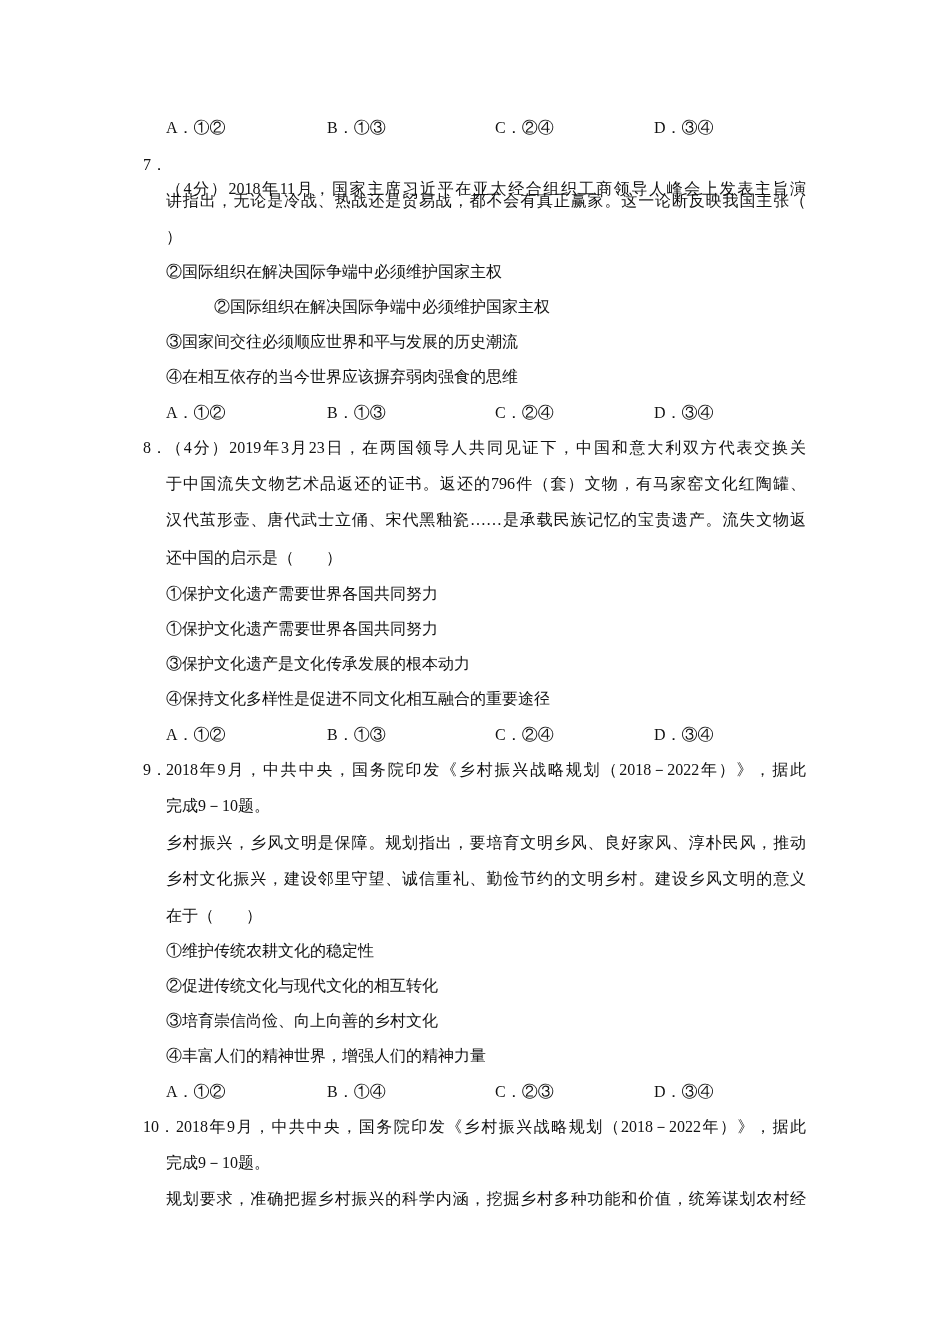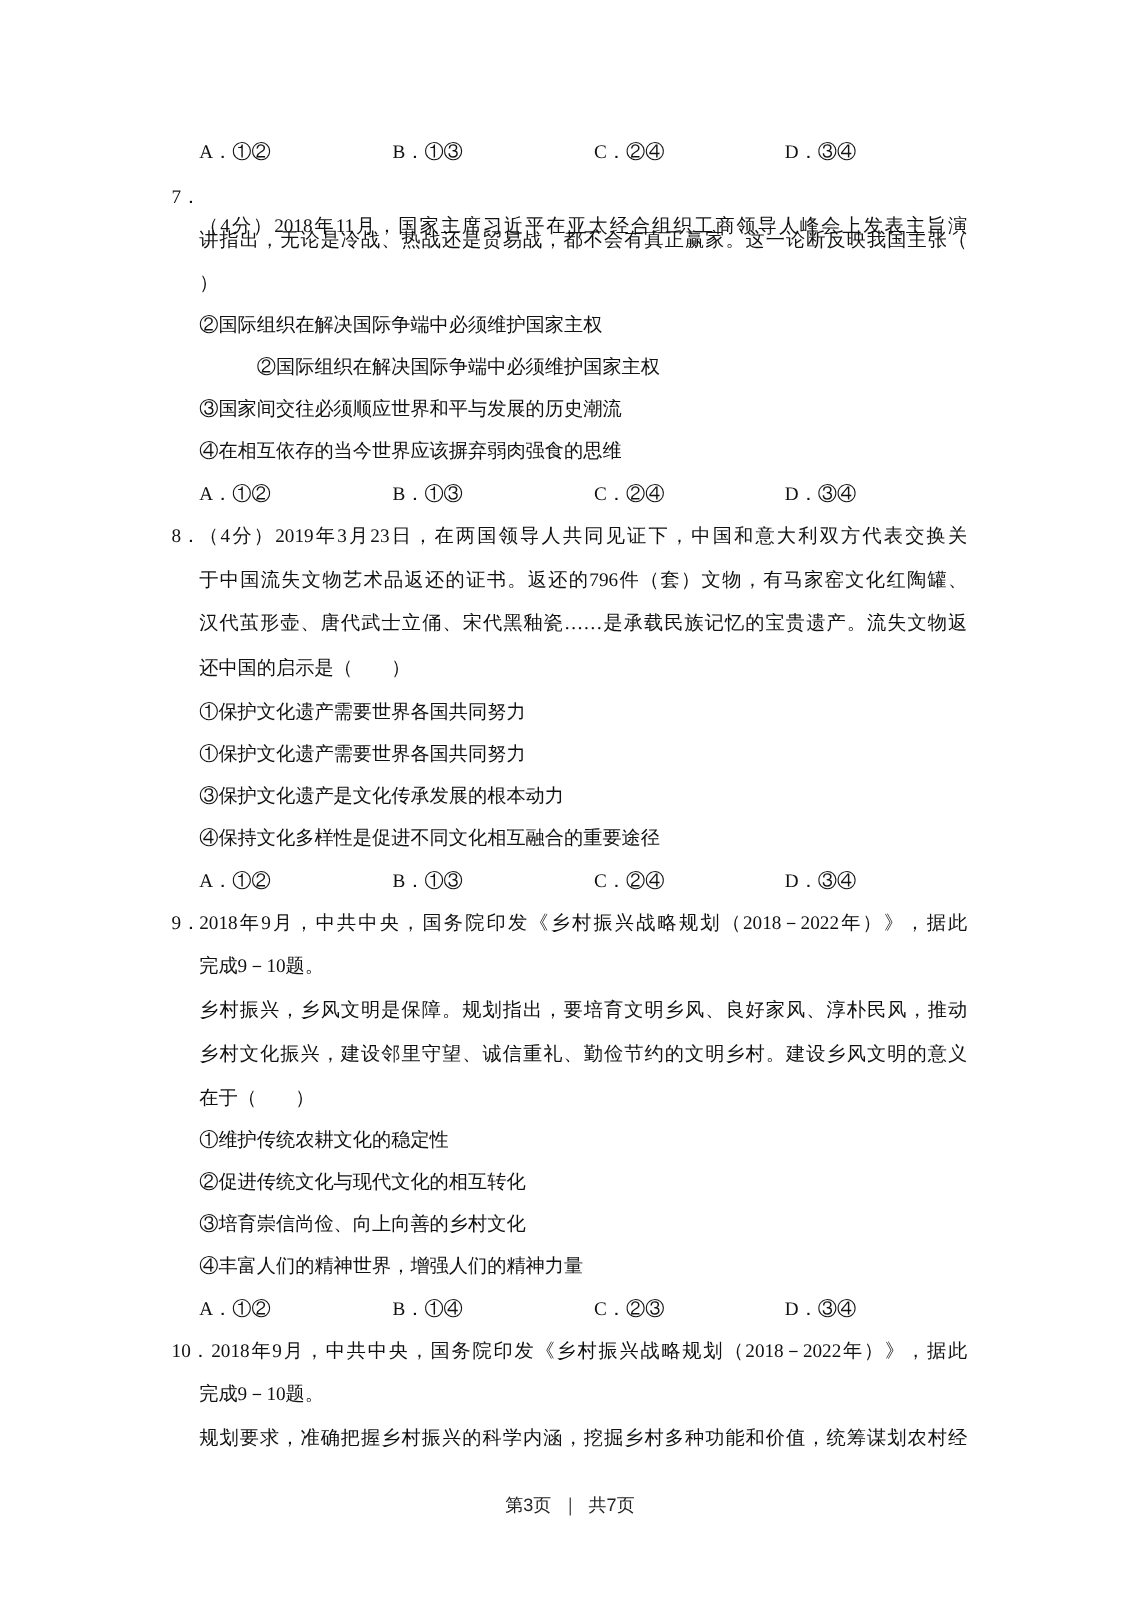--- a/index.html
+++ b/index.html
@@ -82,19 +82,14 @@
     </div>
   </div>
 
   <div>
     <span class="line num" style="top:1117px;">10．</span>
     <span class="line ind just" style="top:1117px; left:176px; width:630px;">2018年9月，中共中央，国务院印发《乡村振兴战略规划（2018－2022年）》，据此</span>
     <span class="line ind" style="top:1153px;">完成9－10题。</span>
     <span class="line ind just" style="top:1189px;">规划要求，准确把握乡村振兴的科学内涵，挖掘乡村多种功能和价值，统筹谋划农村经</span>
   </div>
 
-  <div class="footer">
-    <span>第3页</span>
-    <span style="margin:0 4px;">｜</span>
-    <span>共7页</span>
-  </div>
 
 </div>
 
 </body></html>

